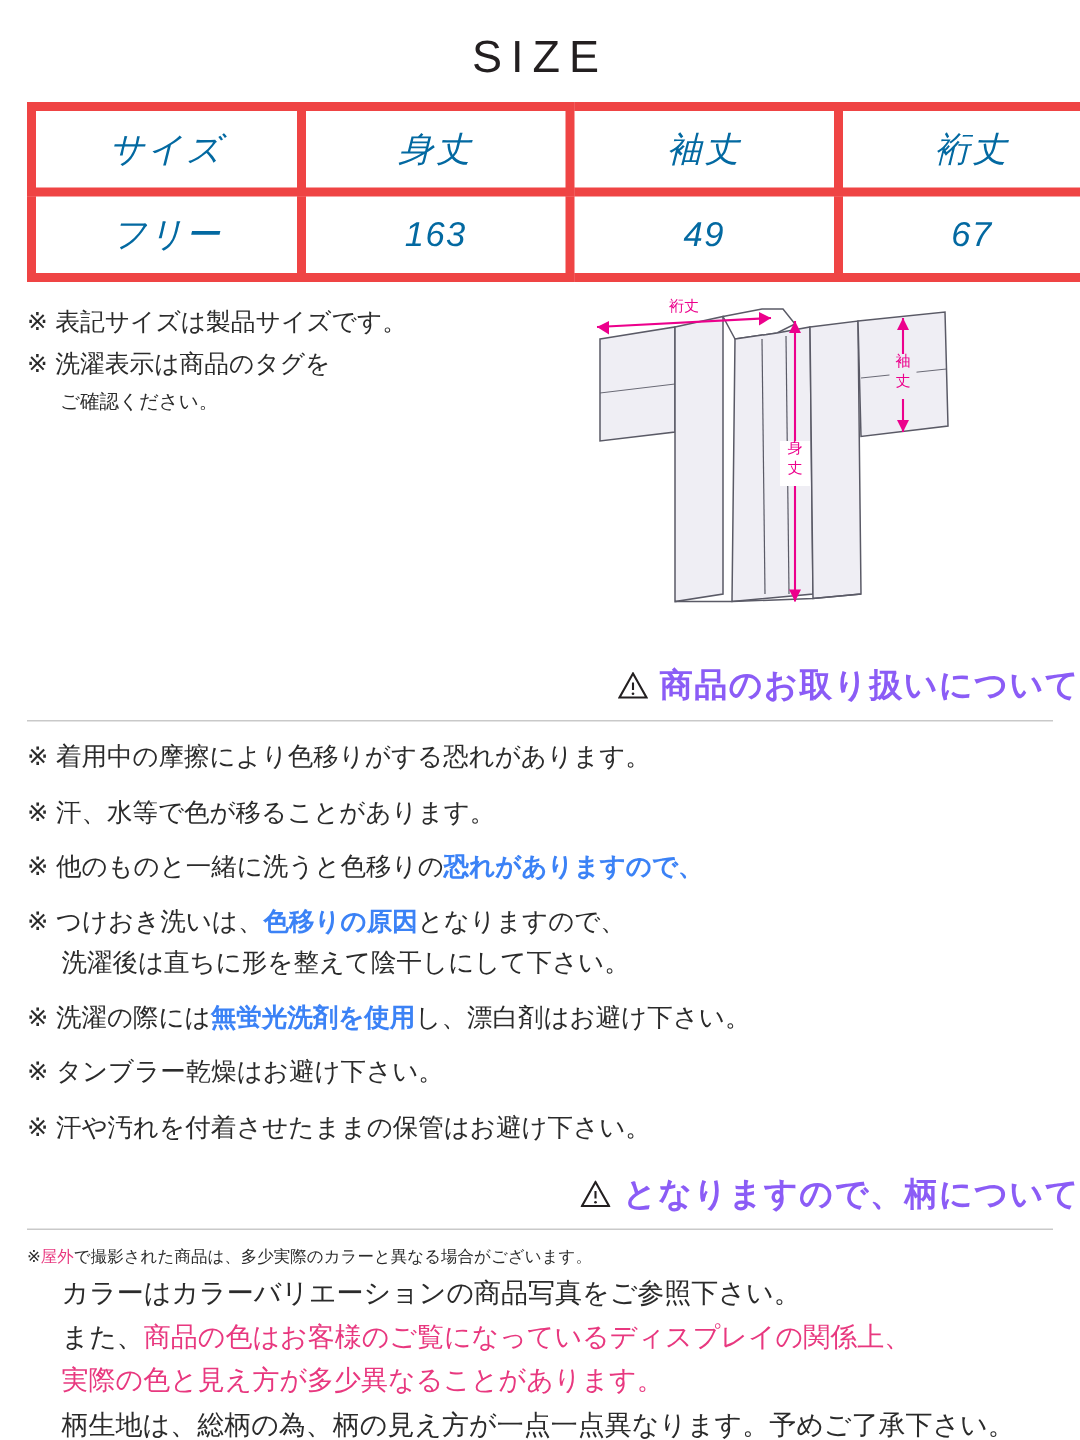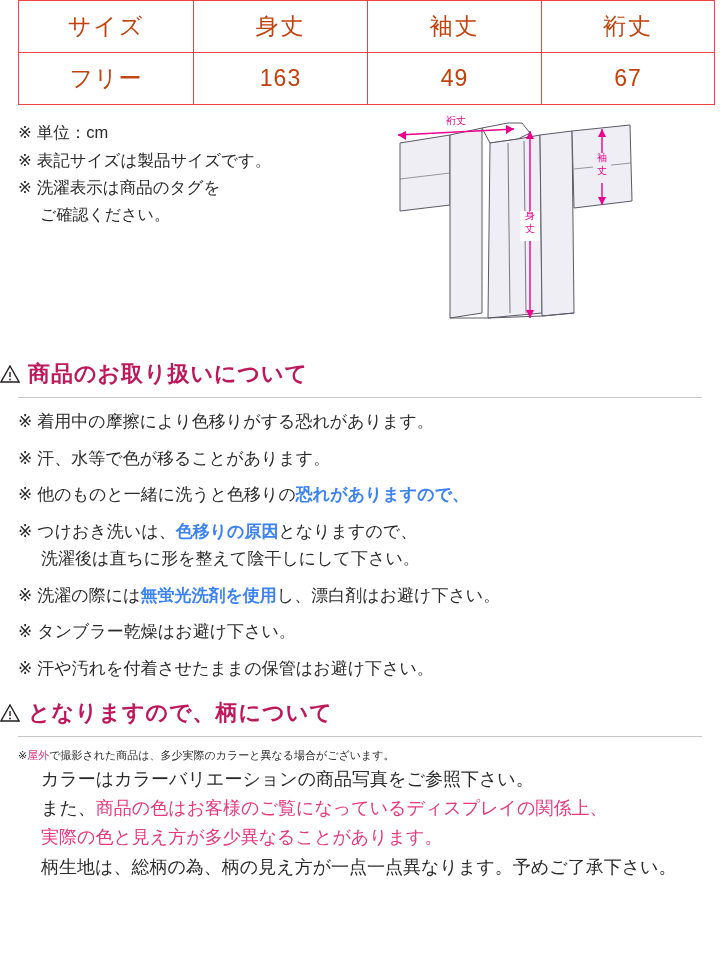--- a/index.html
+++ b/index.html
@@ -34,27 +34,28 @@
   
   .size-table-wrap {
     padding: 0 18px;
   }
   table.size-table {
     width: 684px;
     border-collapse: collapse;
     table-layout: fixed;
   }
   table.size-table td {
-    border: 1px solid #ef4444;
+    border: 6px solid #ef4444;
     height: 49px;
     text-align: center;
     vertical-align: middle;
     font-size: 23px;
-    color: #c2410c;
+    color: #0369a1;
     font-weight: 400;
+    font-style: italic;
   }
   table.size-table tr.head td {
     letter-spacing: 2px;
   }
   table.size-table tr.row td {
     letter-spacing: 1px;
   }
   table.size-table td.c0 { width: 172px; }
   table.size-table td.c1 { width: 171px; }
   table.size-table td.c2 { width: 171px; }
@@ -72,21 +73,21 @@
   }
   .note-line {
     font-size: 16.5px;
     line-height: 1.68;
     color: #2b2b2b;
     white-space: nowrap;
   }
   .note-line .mark { margin-right: 5px; }
   .note-indent {
     padding-left: 22px;
-    font-size: 16px;
+    font-size: 13px;
     line-height: 1.68;
     color: #2b2b2b;
     white-space: nowrap;
   }
   .material {
     font-size: 21px;
     font-weight: bold;
     color: #231f20;
     padding-top: 14px;
     letter-spacing: 1px;
@@ -95,24 +96,24 @@
 
   .figure {
     position: relative;
     width: 320px;
     height: 230px;
     margin-top: -6px;
   }
 
   
   .section-head {
-    text-align: left;
+    text-align: right;
     font-size: 22px;
     font-weight: bold;
-    color: #be185d;
+    color: #8b5cf6;
     letter-spacing: 1px;
     margin-top: 16px;
     margin-bottom: 6px;
   }
   .section-head .warn {
     display: inline-block;
     vertical-align: -2px;
     margin-right: 8px;
   }
   hr.rule {
@@ -156,20 +157,21 @@
     line-height: 1.62;
     color: #2b2b2b;
     white-space: nowrap;
   }
 </style>
 </head>
 <body>
 
 <div class="page">
 
+  <div class="size-title">SIZE</div>
 
   <div class="size-table-wrap">
     <table class="size-table">
       <tbody>
         <tr class="head">
           <td class="c0">サイズ</td>
           <td class="c1">身丈</td>
           <td class="c2">袖丈</td>
           <td class="c3">裄丈</td>
         </tr>
@@ -180,23 +182,20 @@
           <td class="c3">67</td>
         </tr>
       </tbody>
     </table>
   </div>
 
   <div class="notes-figure">
 
     <div class="notes">
       <div class="note-line">
-        <span class="mark">※</span><span>単位：cm</span>
-      </div>
-      <div class="note-line">
         <span class="mark">※</span><span>表記サイズは製品サイズです。</span>
       </div>
       <div class="note-line">
         <span class="mark">※</span><span>洗濯表示は商品のタグを</span>
       </div>
       <div class="note-indent">ご確認ください。</div>
 
     </div>
 
     <div class="figure">

